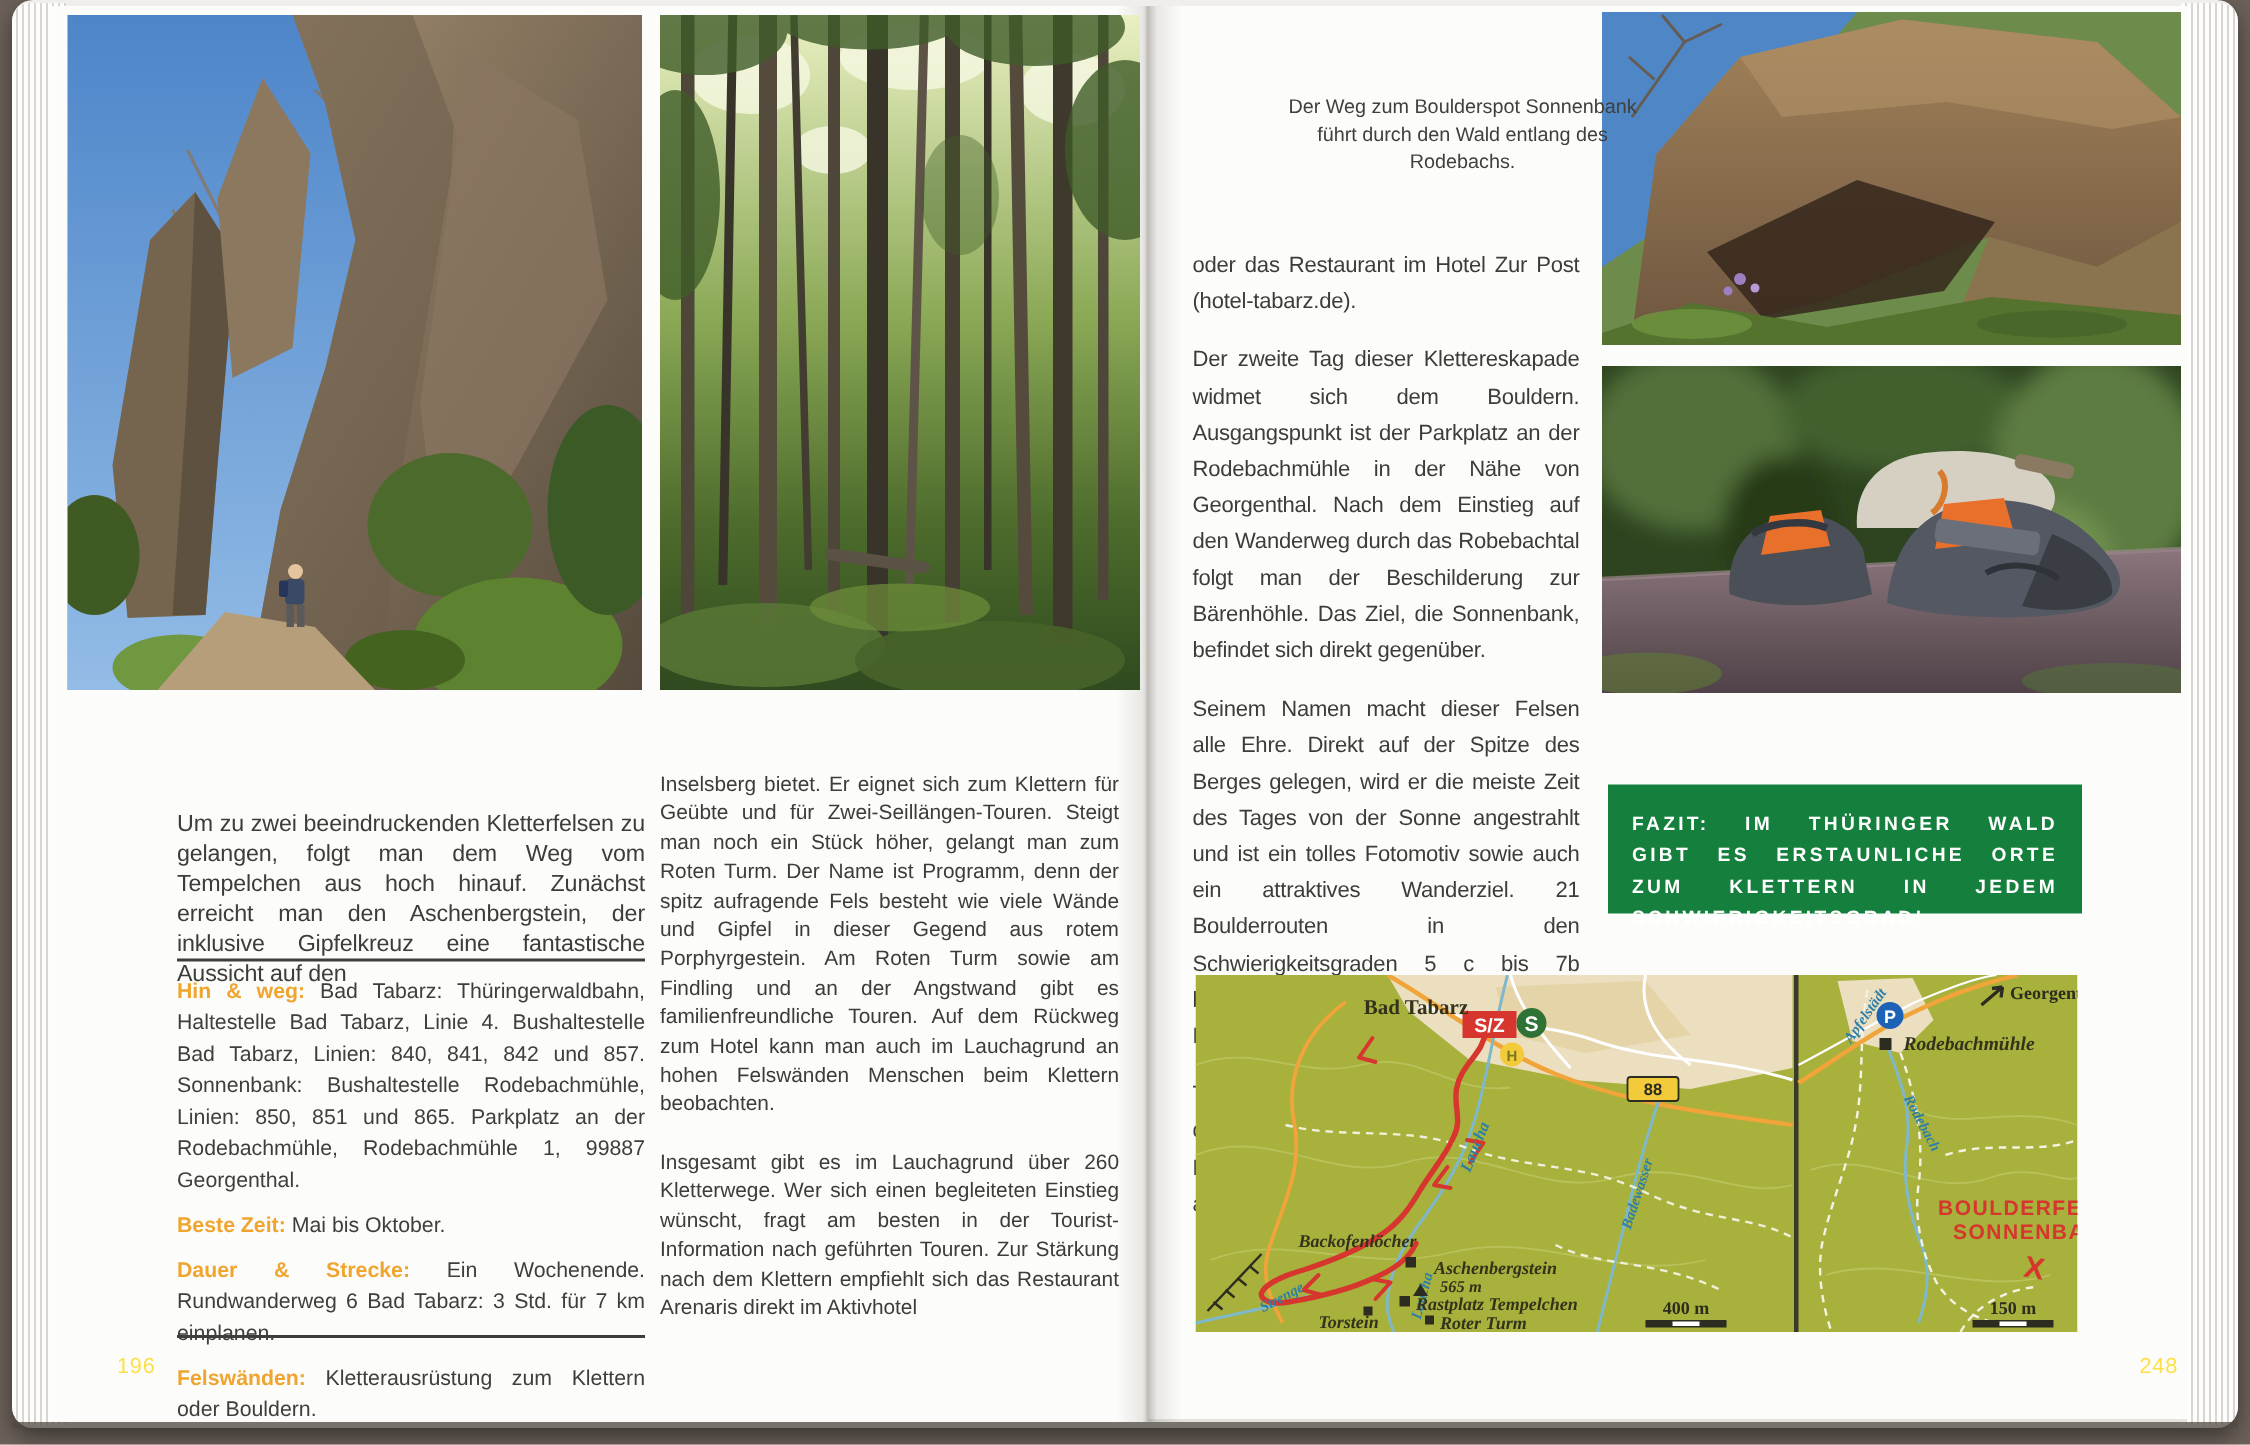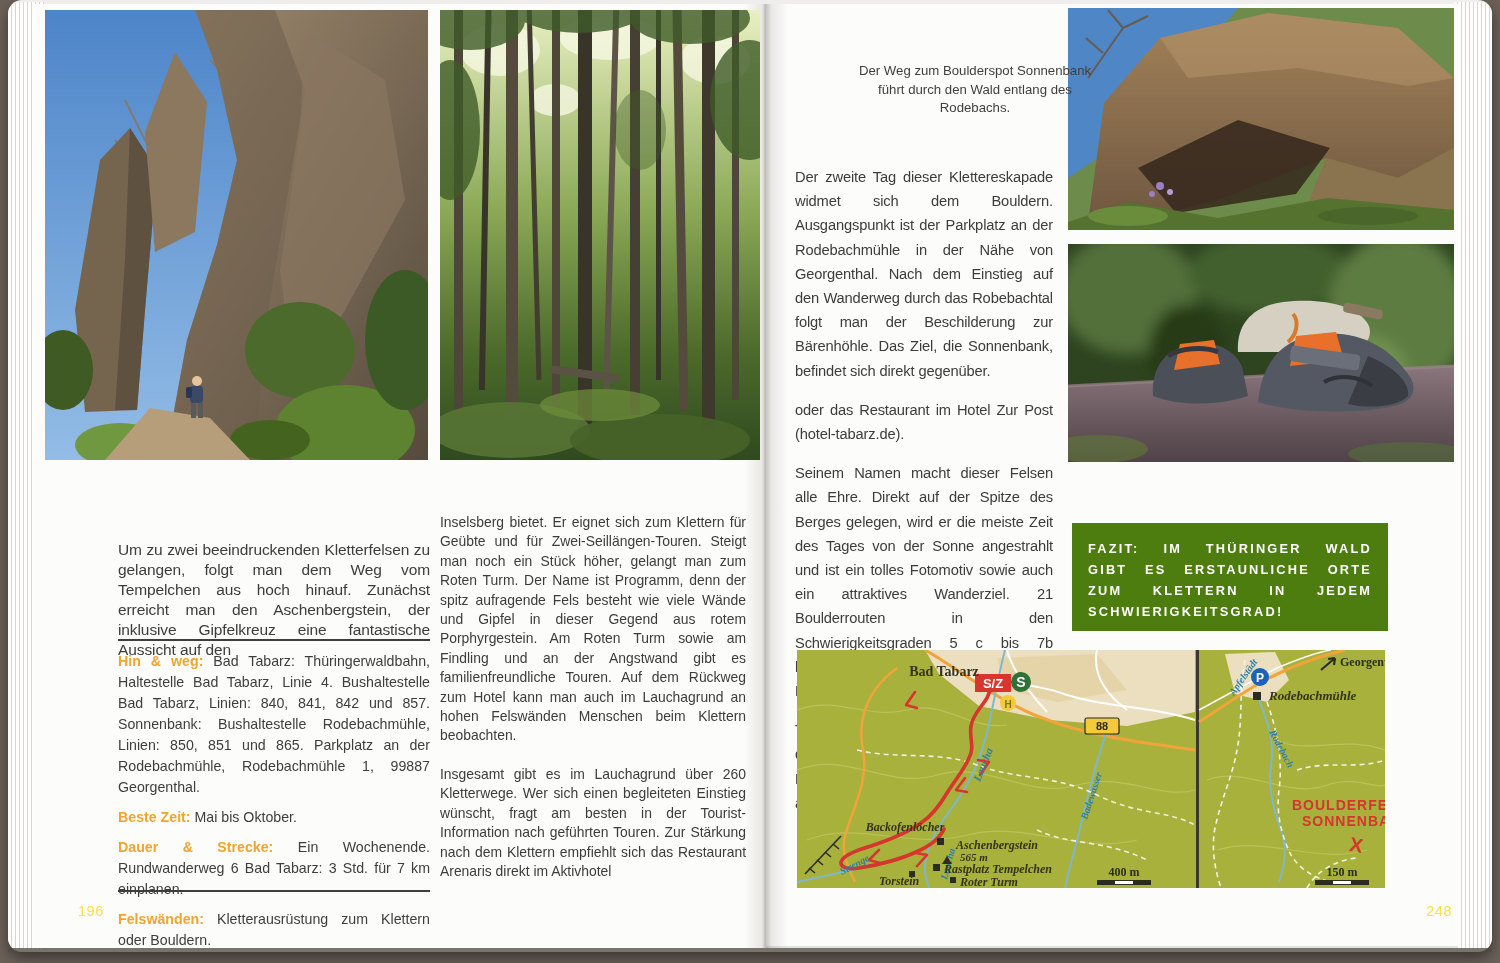--- a/index.html
+++ b/index.html
@@ -45,21 +45,21 @@
   .info-label{color:#efa52f;font-weight:bold;}
   .col2{left:440px;top:513px;width:318px;font-size:13.9px;line-height:19.4px;}
   .col2 p{margin:0 12px 19px 0;}
   .pagenum{font-size:14.5px;color:#fde047;letter-spacing:.5px;}
 
   .caption{left:818px;top:62px;width:234px;text-align:center;font-size:13.2px;line-height:18.5px;color:#3f3f3d;margin-left:40px;}
   .rcol{left:795px;top:165px;width:258px;font-size:14.7px;line-height:24.2px;letter-spacing:-.15px;}
   .rcol p{margin:0 0 15px 0;}
 
   .fazit{
-    left:1072px;top:523px;width:316px;height:108px;background:#4d7c0f;
+    left:1072px;top:523px;width:316px;height:86px;background:#15803d;
     box-sizing:border-box;padding:15px 16px 0 16px;
   }
   .fazit-text{
     color:#fff;font-weight:bold;font-size:12.8px;line-height:21px;
     letter-spacing:2.2px;word-spacing:5px;text-align:justify;
   }
   .map-wrap{left:797px;top:650px;width:588px;height:238px;}
 </style>
 </head>
 <body>
@@ -251,22 +251,22 @@
 <div class="abs bodytext col2">
   <p>Inselsberg bietet. Er eignet sich zum Klettern für Geübte und für Zwei-Seillängen-Touren. Steigt man noch ein Stück höher, gelangt man zum Roten Turm. Der Name ist Programm, denn der spitz aufragende Fels besteht wie viele Wände und Gipfel in dieser Gegend aus rotem Porphyrgestein. Am Roten Turm sowie am Findling und an der Angstwand gibt es familienfreundliche Touren. Auf dem Rückweg zum Hotel kann man auch im Lauchagrund an hohen Felswänden Menschen beim Klettern beobachten.</p>
   <p>Insgesamt gibt es im Lauchagrund über 260 Kletterwege. Wer sich einen begleiteten Einstieg wünscht, fragt am besten in der Tourist-Information nach geführten Touren. Zur Stärkung nach dem Klettern empfiehlt sich das Restaurant Arenaris direkt im Aktivhotel</p>
 </div>
 
 <div class="abs pagenum" style="left:78px;top:903px;">196</div>
 
 <div class="abs caption">Der Weg zum Boulderspot Sonnenbank führt durch den Wald entlang des Rodebachs.</div>
 
 <div class="abs bodytext rcol">
+  <p>oder das Restaurant im Hotel Zur Post (hotel-tabarz.de).</p>
   <p>Der zweite Tag dieser Klettereskapade widmet sich dem Bouldern. Ausgangspunkt ist der Parkplatz an der Rodebachmühle in der Nähe von Georgenthal. Nach dem Einstieg auf den Wanderweg durch das Robebachtal folgt man der Beschilderung zur Bärenhöhle. Das Ziel, die Sonnenbank, befindet sich direkt gegenüber.</p>
-  <p>oder das Restaurant im Hotel Zur Post (hotel-tabarz.de).</p>
   <p>Seinem Namen macht dieser Felsen alle Ehre. Direkt auf der Spitze des Berges gelegen, wird er die meiste Zeit des Tages von der Sonne angestrahlt und ist ein tolles Fotomotiv sowie auch ein attraktives Wanderziel. 21 Boulderrouten in den Schwierigkeitsgraden 5 c bis 7b befinden sich hier oben, die zum Teil Fallschutzmatten benötigen.</p>
   <p>Tipp: An heißen Tagen bietet sich nach dem Bouldern noch ein Besuch im Freibad Georgenthal mit Campingplatz an.</p>
 </div>
 
 <div class="abs fazit">
   <div class="fazit-text">FAZIT: IM THÜRINGER WALD GIBT ES ERSTAUNLICHE ORTE ZUM KLETTERN IN JEDEM SCHWIERIGKEITSGRAD!</div>
 </div>
 
 <div class="abs pagenum" style="left:1400px;top:903px;width:52px;text-align:right;">248</div>
 

